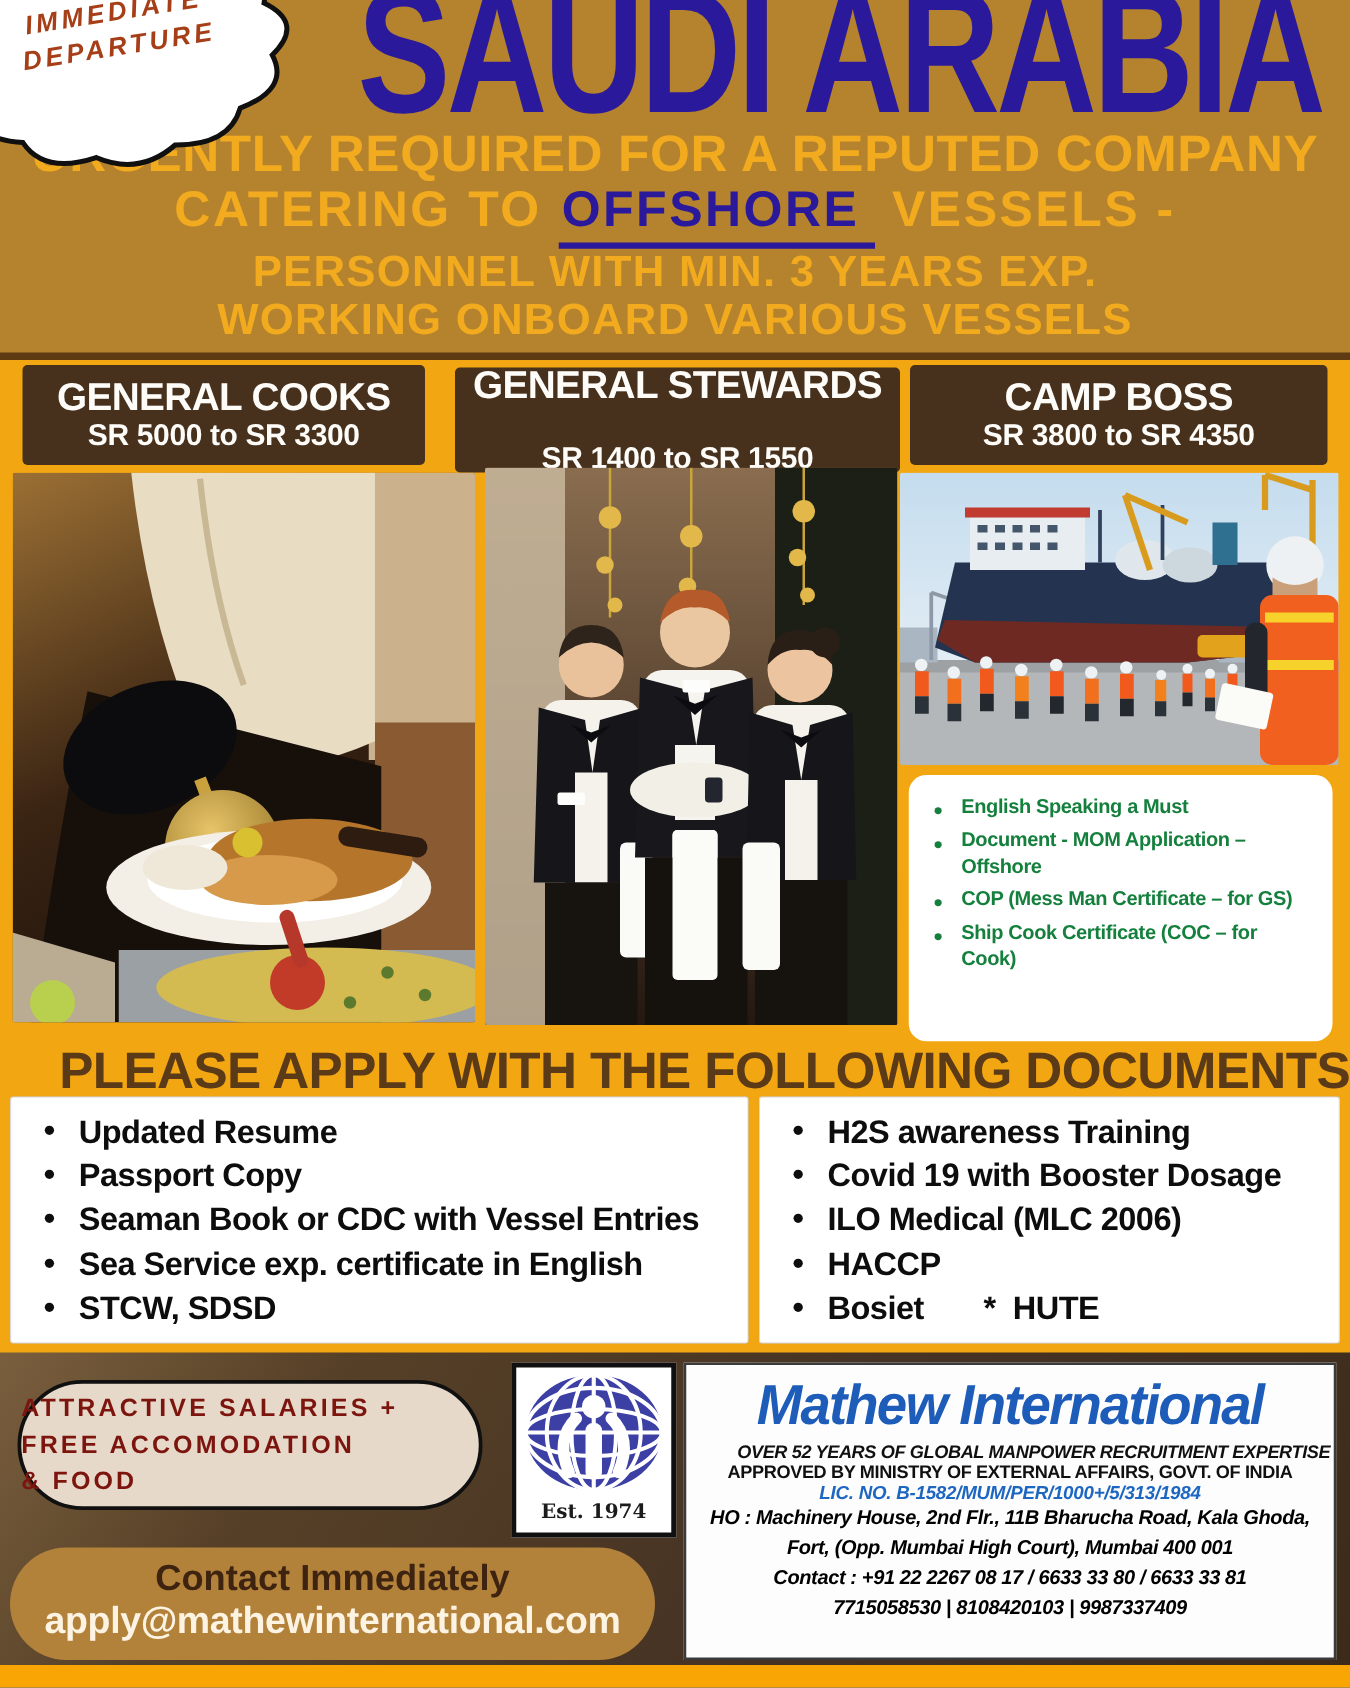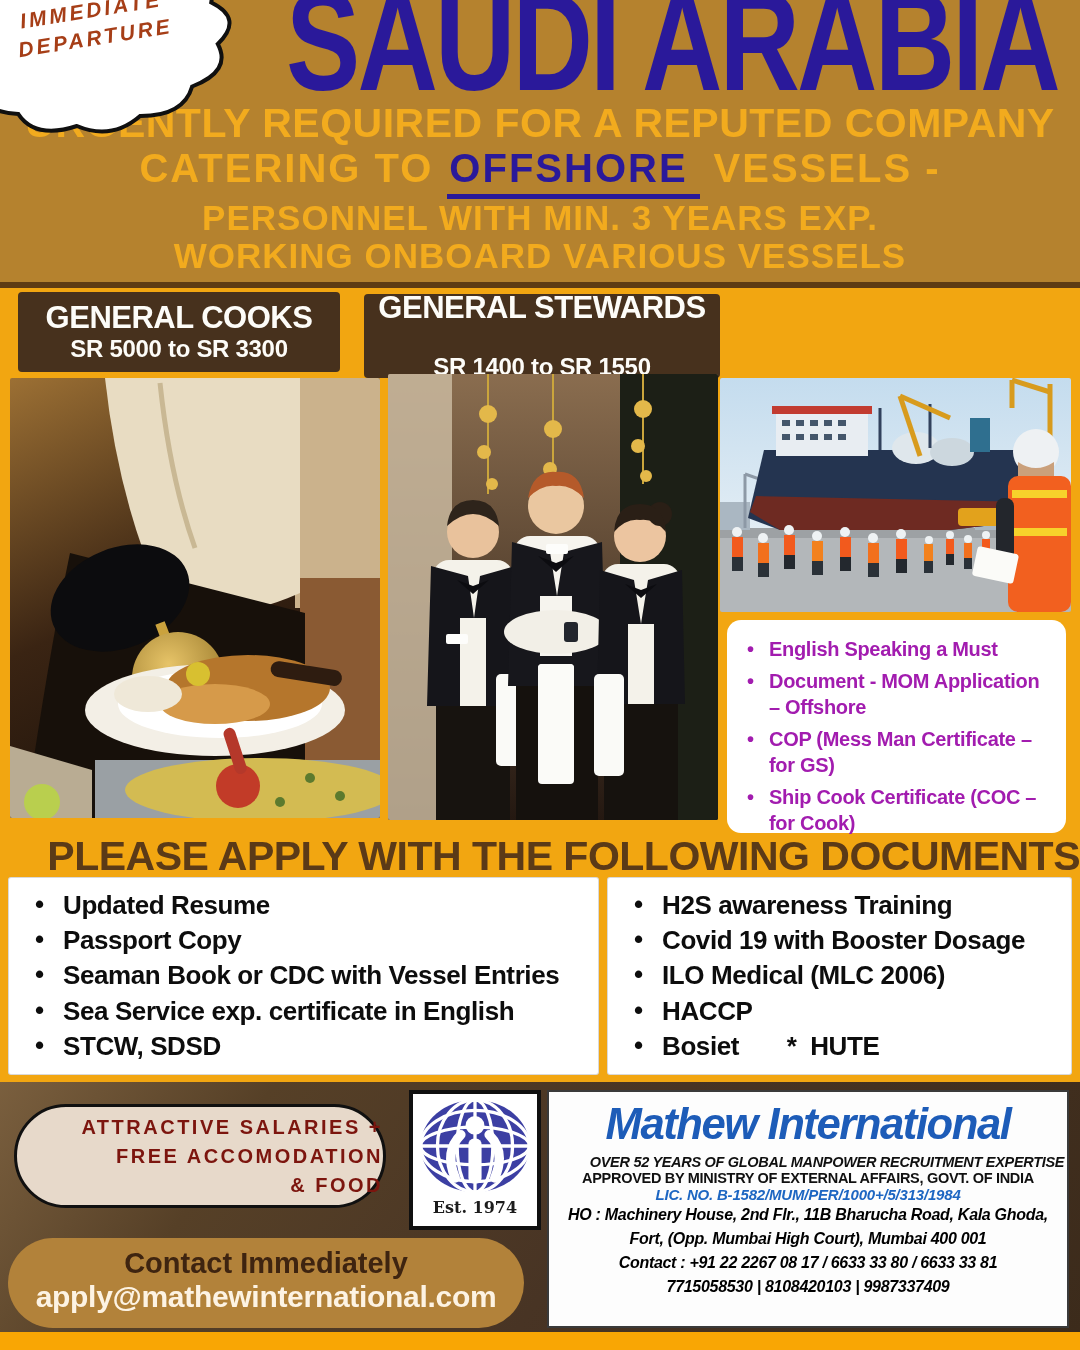--- a/index.html
+++ b/index.html
@@ -47,41 +47,41 @@
   
   .photo{position:absolute;overflow:hidden;border-radius:2px;}
   .photo svg{display:block;}
   .photo-cook{left:10px;top:378px;width:370px;height:440px;}
   .photo-stewards{left:388px;top:374px;width:330px;height:446px;}
   .photo-port{left:720px;top:378px;width:351px;height:234px;}
   
   .req-box{position:absolute;left:727px;top:620px;width:339px;height:213px;
     background:#fff;border-radius:14px;padding:16px 14px 10px 16px;}
   .req-box ul{margin:0;padding:0;list-style:none;}
-  .req-box li{position:relative;padding-left:26px;font-size:20px;font-weight:800;
-    color:#a21caf;line-height:1.3;margin-bottom:6px;letter-spacing:-.3px;}
+  .req-box li{position:relative;padding-left:26px;font-size:16px;font-weight:800;
+    color:#15803d;line-height:1.3;margin-bottom:6px;letter-spacing:-.3px;}
   .req-box li::before{content:"•";position:absolute;left:4px;top:0;font-size:20px;}
   
   .apply-heading{position:absolute;top:833px;left:0;width:100%;margin:0;
     text-align:right;font-size:41px;font-weight:800;color:#5b3a17;letter-spacing:-.5px;}
   .doc-box{position:absolute;top:877px;height:198px;background:#fff;border-radius:3px;
     border:1px solid rgba(0,0,0,.15);padding:10px 18px;}
   .doc-left{left:8px;width:591px;}
   .doc-right{left:607px;width:465px;}
   .doc-box ul{margin:0;padding:0;list-style:none;height:100%;
     display:flex;flex-direction:column;justify-content:space-around;}
   .doc-box li{position:relative;padding-left:36px;font-size:26px;font-weight:800;
     color:#0d0d0d;letter-spacing:-.4px;line-height:1.05;}
   .doc-box li::before{content:"•";position:absolute;left:8px;top:-1px;font-size:26px;}
   
   .footer{position:absolute;left:0;top:1082px;width:1080px;height:250px;
     background:linear-gradient(125deg,#7a5f3e 0%,#564027 22%,#483424 55%,#3c2b1b 100%);}
   .perks-badge{position:absolute;left:14px;top:22px;width:372px;height:104px;
     background:#e7d9ca;border:3px solid #101010;border-radius:54px;
-    display:flex;flex-direction:column;justify-content:center;text-align:right;}
+    display:flex;flex-direction:column;justify-content:center;text-align:left;}
   .perks-badge div{font-size:20px;font-weight:800;letter-spacing:2.5px;
     color:#7c150e;line-height:1.45;}
   .logo-box{position:absolute;left:409px;top:8px;width:132px;height:140px;
     background:#fff;border:4px solid #101010;text-align:center;}
   .logo-caption{font-family:"DejaVu Serif",serif;font-weight:bold;font-size:16px;
     color:#1c1c1c;margin-top:-4px;}
   .contact-pill{position:absolute;left:8px;top:156px;width:516px;height:90px;
     background:#b2823a;border-radius:46px;text-align:center;padding-top:9px;}
   .contact-label{font-size:29px;font-weight:800;color:#3e2410;}
   .contact-email{font-size:30px;font-weight:800;color:#fdf3e3;letter-spacing:-.3px;}
@@ -126,20 +126,24 @@
     </div>
   </div>
 
   <div class="job-card job1">
     <div class="job-title">GENERAL COOKS</div>
     <div class="job-salary">SR 5000 to SR 3300</div>
   </div>
   <div class="job-card job2">
     <div class="job-title">GENERAL STEWARDS</div>
     <div class="job-salary">SR 1400 to SR 1550</div>
+  </div>
+  <div class="job-card job3">
+    <div class="job-title">CAMP BOSS</div>
+    <div class="job-salary">SR 3800 to SR 4350</div>
   </div>
 
   <div class="photo photo-cook">
     <svg width="370" height="440" viewBox="0 0 370 440">
       <defs>
         <linearGradient id="gCook" x1="0" y1="0" x2="0.4" y2="1">
           <stop offset="0" stop-color="#9c7034"></stop>
             <stop offset="0.55" stop-color="#3a2413"></stop>
           <stop offset="1" stop-color="#1c110a"></stop>
         </linearGradient>

